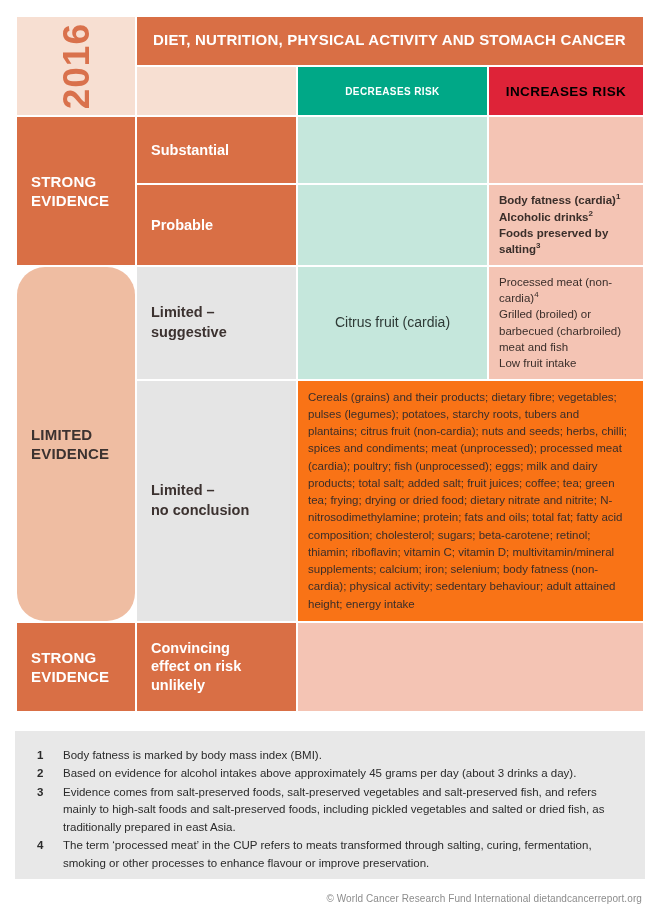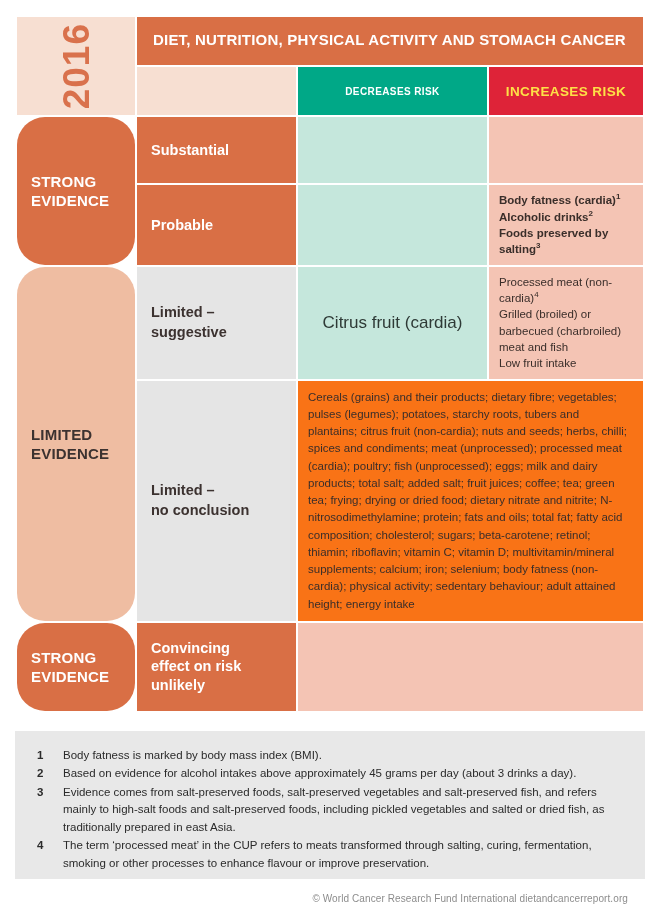--- a/index.html
+++ b/index.html
@@ -64,38 +64,37 @@
     background:#00A887;
     color:#ffffff;
     font-size:10px;
     font-weight:bold;
     letter-spacing:0.4px;
     text-align:center;
     height:48px;
   }
   .head-inc{
     background:#DE2338;
-    color:#fde047;
+    color:#000000;
     font-size:13.5px;
     font-weight:bold;
     letter-spacing:0.4px;
     text-align:center;
     height:48px;
   }
 
   
   .band-strong{
     background:#D96F45;
     color:#ffffff;
     font-size:15px;
     font-weight:bold;
     line-height:1.28;
     padding:0 0 0 14px !important;
     letter-spacing:0.2px;
-    border-radius:28px;
   }
   .band-limited{
     background:#EFBDA2;
     color:#3C3230;
     font-size:15px;
     font-weight:bold;
     line-height:1.28;
     padding:0 0 0 14px !important;
     letter-spacing:0.2px;
     border-radius:28px;
@@ -119,21 +118,21 @@
     line-height:1.35;
     padding:0 8px 0 14px !important;
     width:137px;
     margin-top:25px;
   }
 
   
   .c-dec{
     background:#C5E7DC;
     color:#2E3A36;
-    font-size:17px;
+    font-size:14px;
     line-height:1.42;
     padding:7px 10px !important;
     text-align:center;
     width:169px;
   }
   .c-dec.empty{padding:0 !important;}
   .c-inc{
     background:#F4C4B4;
     color:#3A2E2A;
     font-size:11.5px;
@@ -178,21 +177,21 @@
   .note-txt{
     font-size:11.5px;
     color:#2B2B2B;
     line-height:1.52;
     flex:1 1 auto;
   }
 
   
   .footer{
     position:absolute;
-    right:32px;
+    right:18px;
     top:893px;
     font-size:10px;
     color:#8C8C8C;
     letter-spacing:0.1px;
   }
 </style>
 </head>
 <body>
 
 <div class="page">

